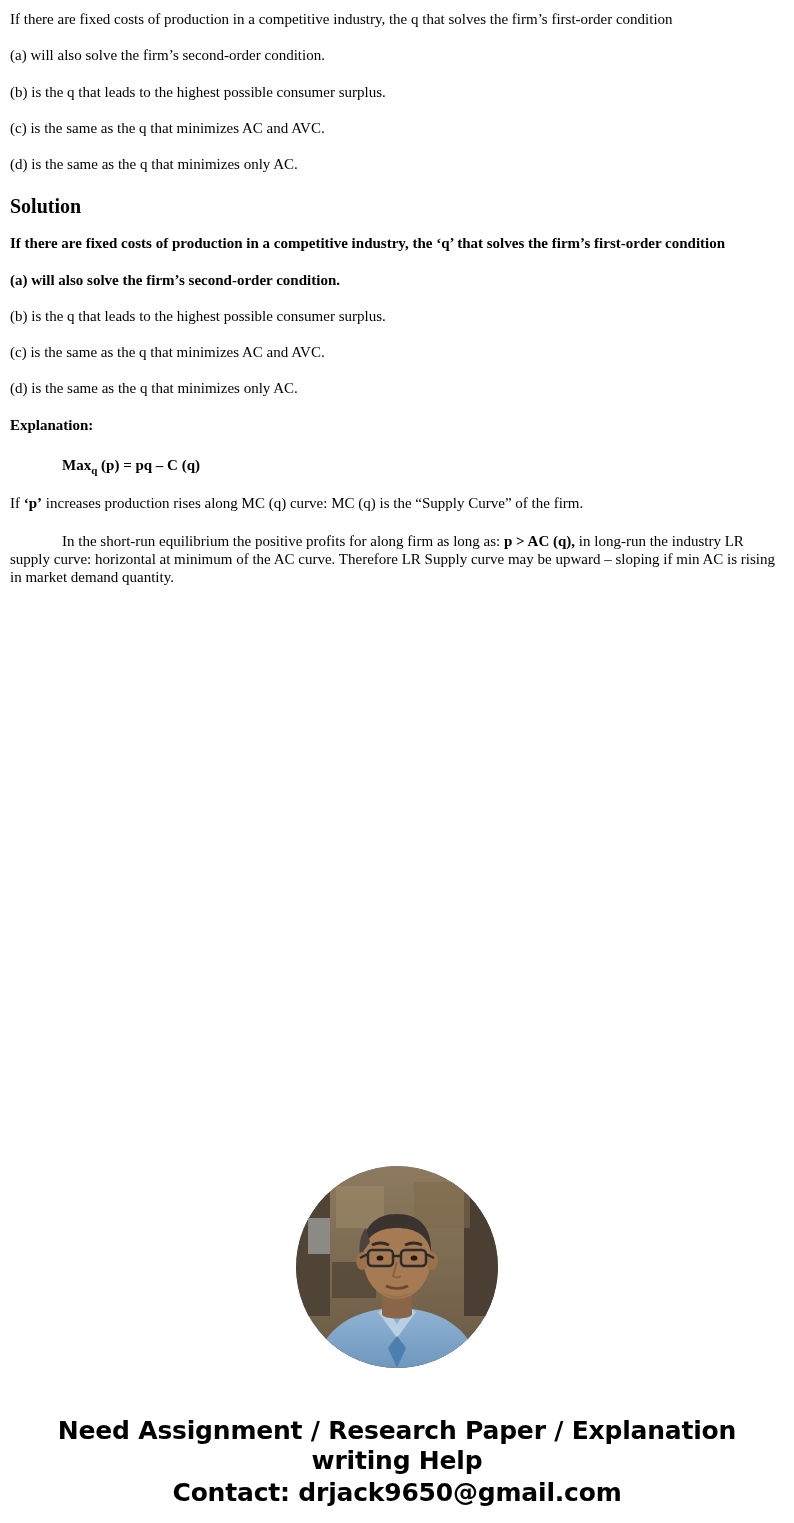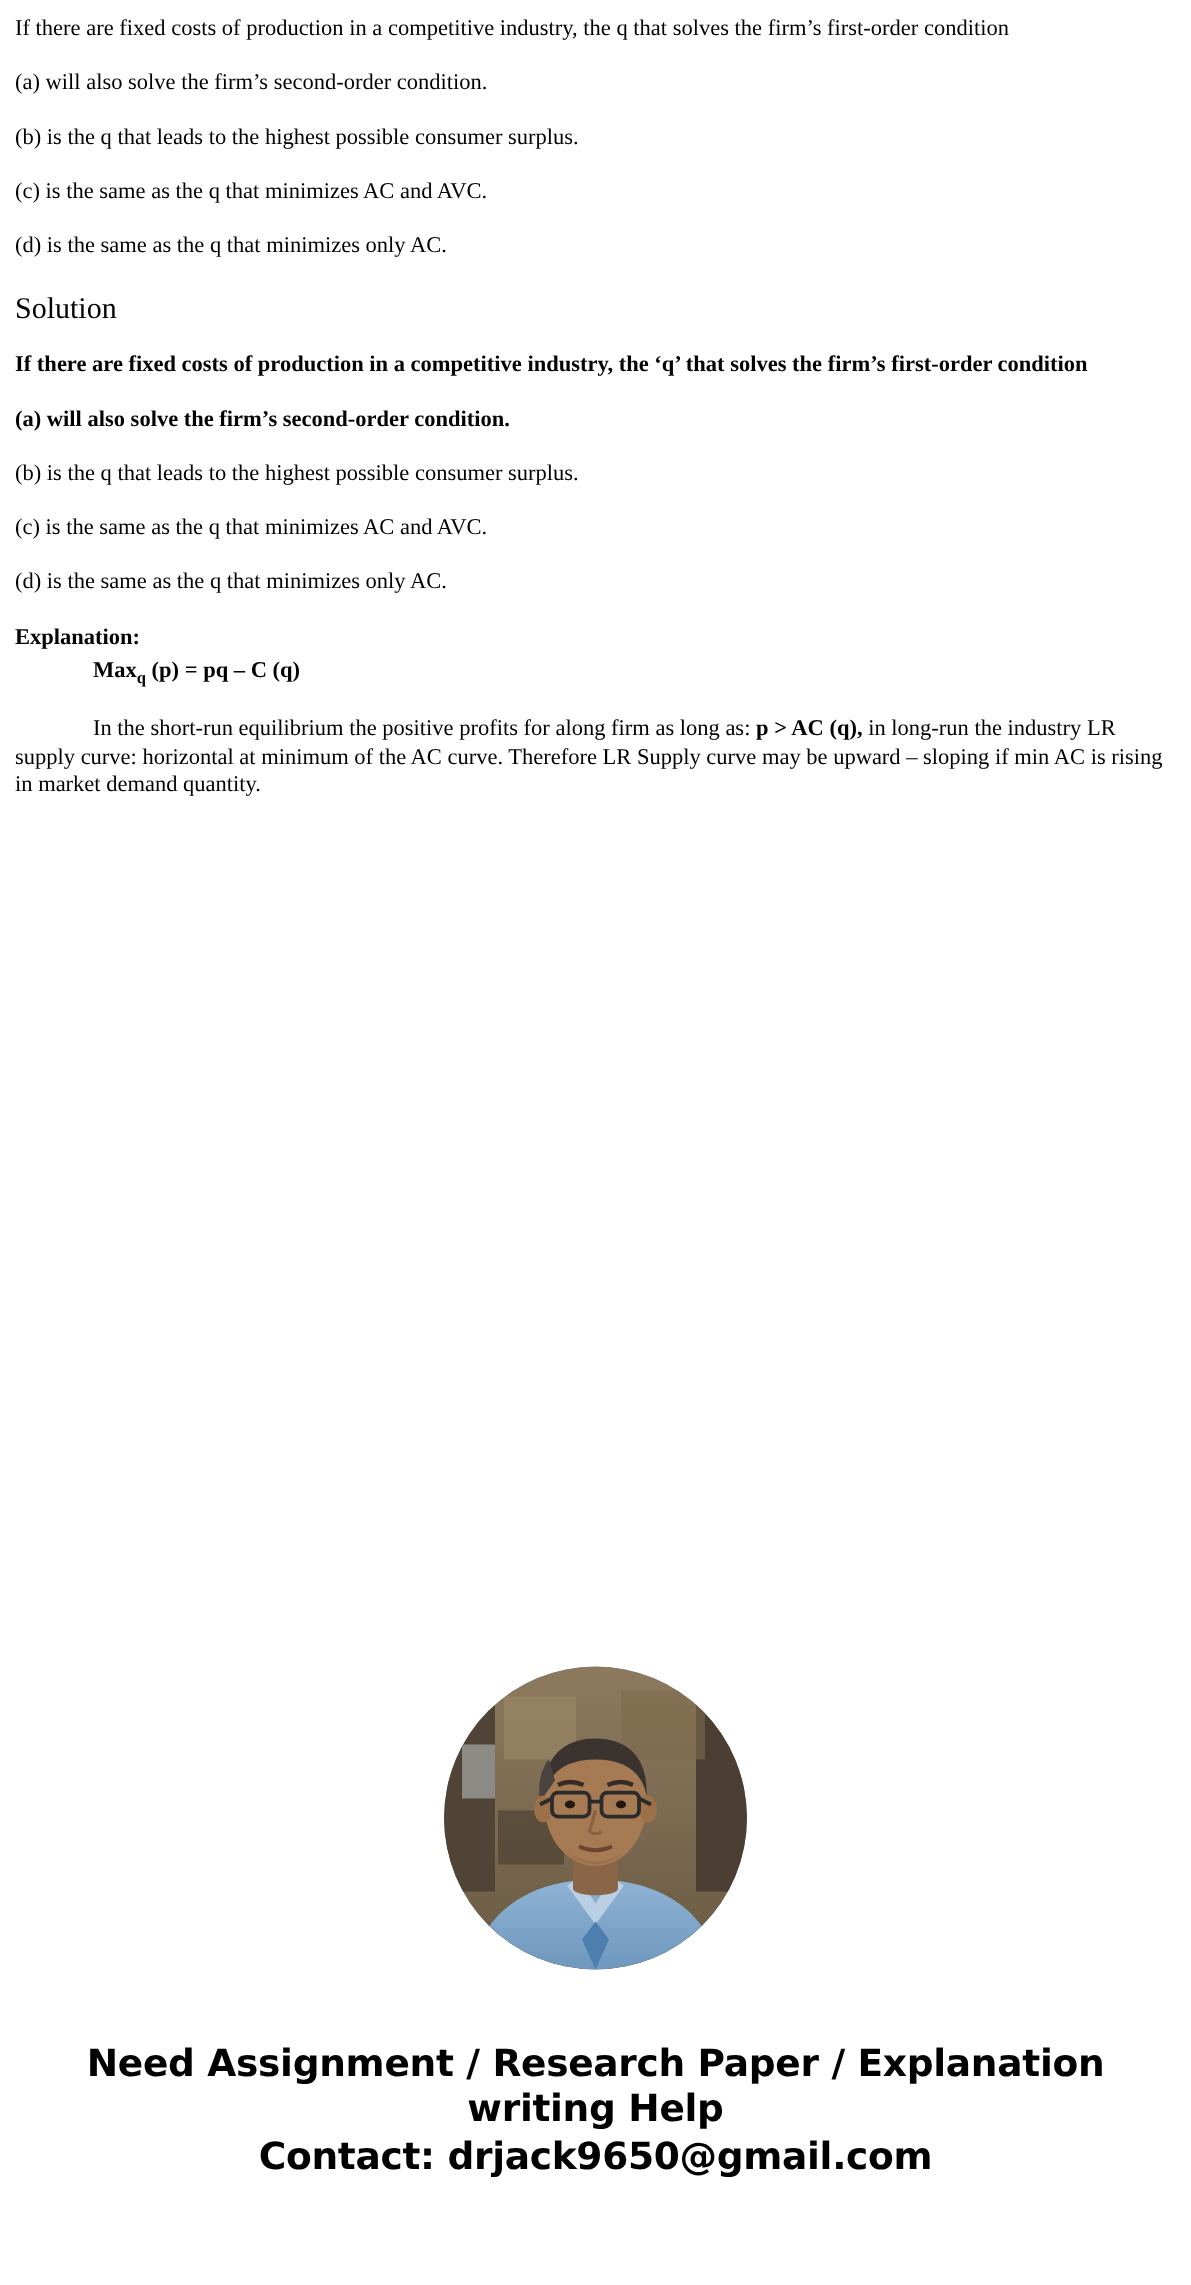--- a/index.html
+++ b/index.html
@@ -23,35 +23,35 @@
   p.q {
     font-size: 15px;
     line-height: 1.15;
     margin: 0 0 19px 0;
   }
   p.q:first-child {
     margin-top: 3px;
   }
   h2.solution {
     font-size: 20px;
-    font-weight: normal;
+    font-weight: bold;
     margin: 22px 0 18px 0;
     line-height: 1.1;
   }
   p.bold {
     font-size: 15px;
     font-weight: bold;
     line-height: 1.15;
     margin: 0 0 19px 0;
   }
   p.expl-head {
     font-size: 15px;
     font-weight: bold;
     line-height: 1.15;
-    margin: 0 0 5px 0;
+    margin: 0 0 23px 0;
   }
   p.body {
     font-size: 15px;
     line-height: 1.15;
     margin: 0 0 19px 0;
   }
   p.indent {
     font-size: 15px;
     line-height: 1.15;
     margin: 0 0 19px 0;
@@ -127,20 +127,23 @@
   <p class="body">(b) is the q that leads to the highest possible consumer surplus.</p>
   <p class="body">(c) is the same as the q that minimizes AC and AVC.</p>
   <p class="body">(d) is the same as the q that minimizes only AC.</p>
 
   <p class="expl-head">Explanation:</p>
 
   <p class="indent">
     <span class="b">Max</span><sub>q</sub><span class="b"> (p) = pq – C (q)</span>
   </p>
 
+  <p class="body">
+    <span>If </span><span class="b">‘p’</span><span> increases production rises along MC (q) curve: MC (q) is the “Supply Curve” of the firm.</span>
+  </p>
 
   <p class="para">
     <span class="lead" style="padding-left:52px;">In the short-run equilibrium the positive profits for along firm as long as: </span><span class="b">p &gt; AC (q),</span><span> in long-run the industry LR supply curve: horizontal at minimum of the AC curve. Therefore LR Supply curve may be upward – sloping if min AC is rising in market demand quantity.</span>
   </p>
 
   <div class="spacer"></div>
 
   <div class="avatar-wrap">
     <div class="avatar">
       <svg width="202" height="202" viewBox="0 0 202 202">

